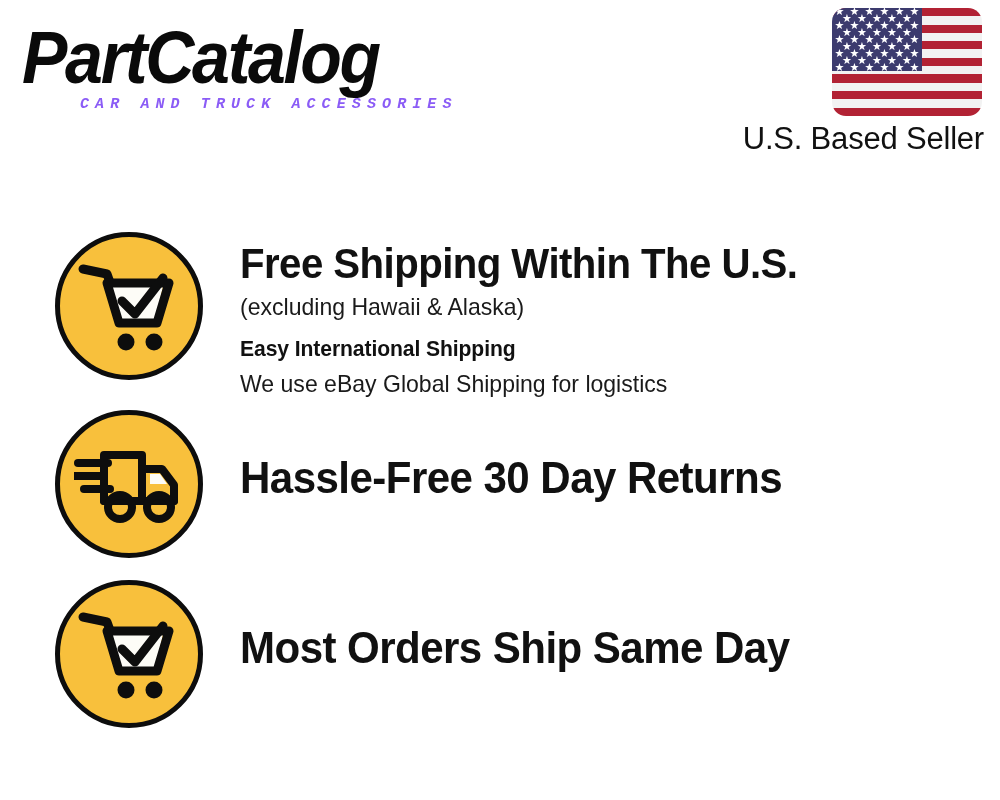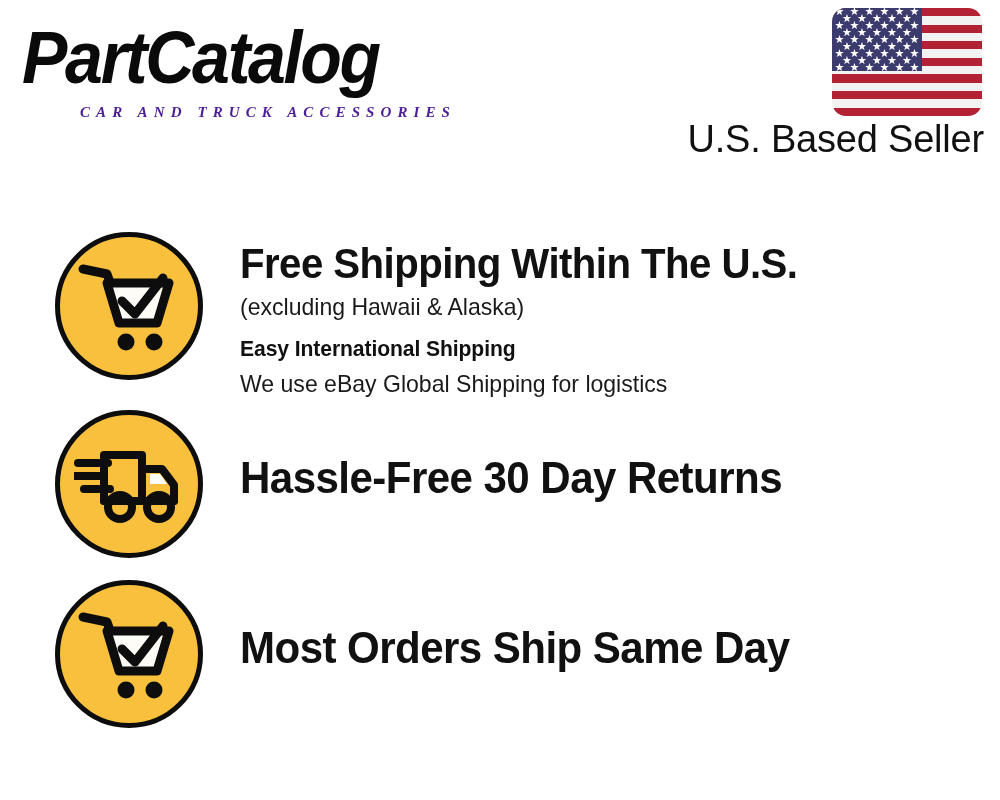--- a/index.html
+++ b/index.html
@@ -49,27 +49,27 @@
     line-height: 88px;
     letter-spacing: -2.5px;
     color: #0a0a0a;
     transform: scaleX(0.92);
     transform-origin: left center;
     white-space: nowrap;
   }
   .brand-tagline {
     position: absolute;
     left: 58px;
-    top: 86px;
-    font-family: Liberation Serif, serif;
+    top: 78px;
+    font-family: Liberation Mono, monospace;
     font-weight: 700;
     font-style: italic;
     font-size: 15px;
     letter-spacing: 6.1px;
-    color: #4c1d95;
+    color: #8b5cf6;
     white-space: nowrap;
   }
 
   
   .flag-block {
     position: absolute;
     right: 14px;
     top: 8px;
     width: 160px;
     text-align: center;
@@ -113,21 +113,21 @@
     font-size: 11px;
     line-height: 11px;
     transform: translate(-50%, -50%);
   }
   .seller-label {
     position: absolute;
     right: 2px;
     top: 112px;
     font-family: "Liberation Sans", sans-serif;
     font-weight: 400;
-    font-size: 38px;
+    font-size: 31px;
     line-height: 38px;
     color: #111111;
     white-space: nowrap;
     letter-spacing: -0.2px;
   }
 
   
   .features {
     position: absolute;
     left: 0;

